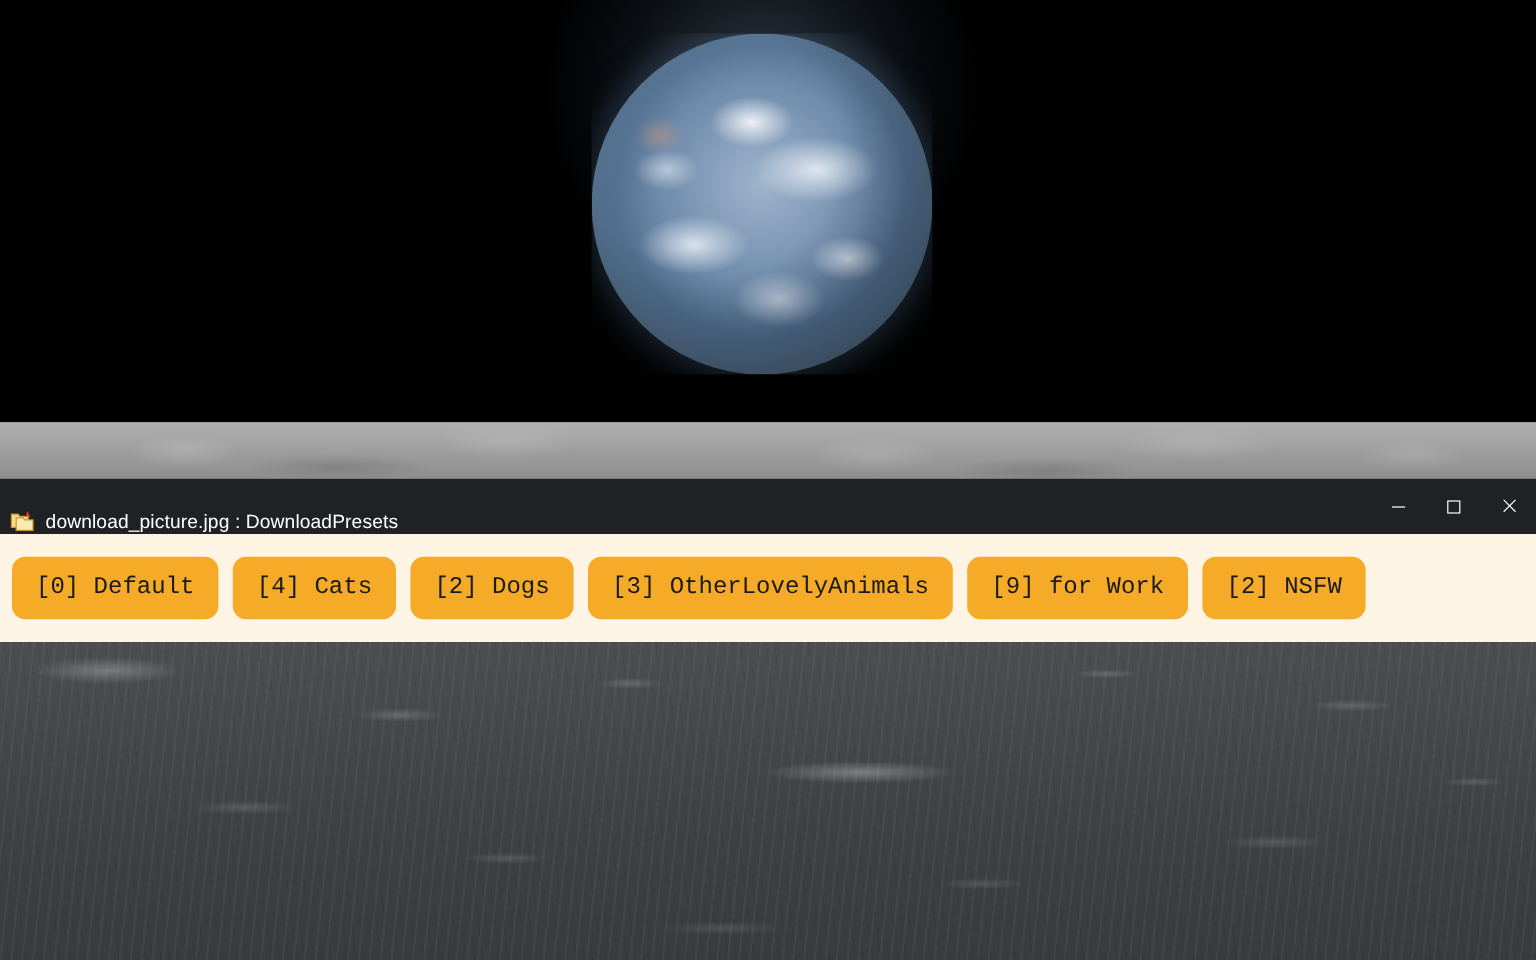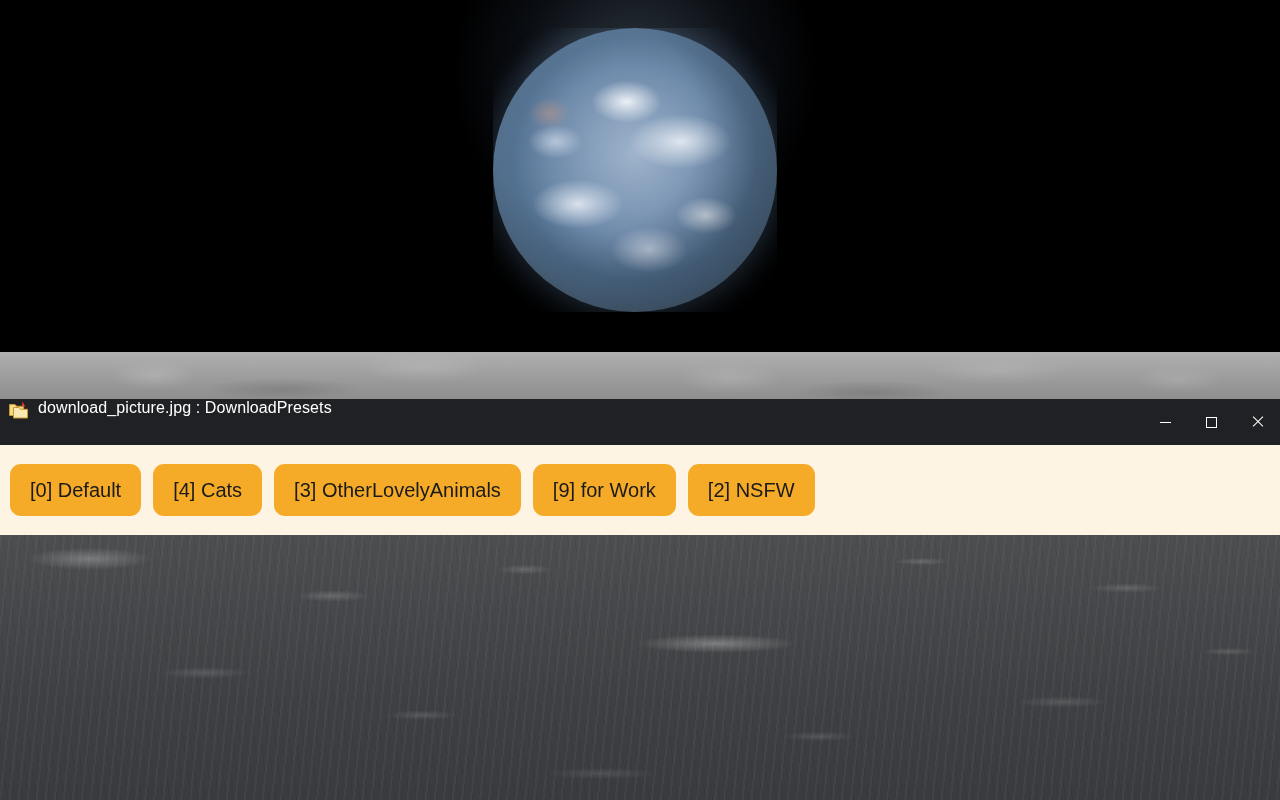--- a/index.html
+++ b/index.html
@@ -119,21 +119,21 @@
   .app-window {
     position:absolute; left:0; top:399px; width:1280px; height:136px;
   }
 
   
   .titlebar {
     position:relative;
     height:46px;
     background:#202124;
     display:flex;
-    align-items:flex-start;
+    align-items:flex-end;
   }
   .titlebar-icon {
     width:22px; height:22px;
     margin-left:8px; margin-right:8px;
     position:relative; flex:0 0 auto;
   }
   .titlebar-title {
     color:#ffffff;
     font-size:16px;
     letter-spacing:0.1px;
@@ -165,21 +165,21 @@
     padding:0 10px;
     gap:12px;
     overflow:hidden;
   }
   .preset-btn {
     height:52px;
     background:#f5ab27;
     border:none;
     border-radius:11px;
     color:#1a1a1a;
-    font-family:Liberation Sans, sans-serif;
+    font-family:Liberation Mono, monospace;
     font-size:20px;
     line-height:52px;
     padding:0 20px;
     white-space:nowrap;
     cursor:pointer;
     flex:0 0 auto;
   }
 </style>
 </head>
 <body>
@@ -227,19 +227,20 @@
         </div>
         <div class="win-btn close">
           <span class="glyph-close"></span>
         </div>
       </div>
     </div>
 
     <div class="presetbar" id="presetbar">
         <button class="preset-btn">[0] Default</button>
         <button class="preset-btn">[4] Cats</button>
+        <button class="preset-btn">[2] Dogs</button>
         <button class="preset-btn">[3] OtherLovelyAnimals</button>
         <button class="preset-btn">[9] for Work</button>
         <button class="preset-btn">[2] NSFW</button>
       </div>
 
   </div>
 </div>
 
 </body></html>

